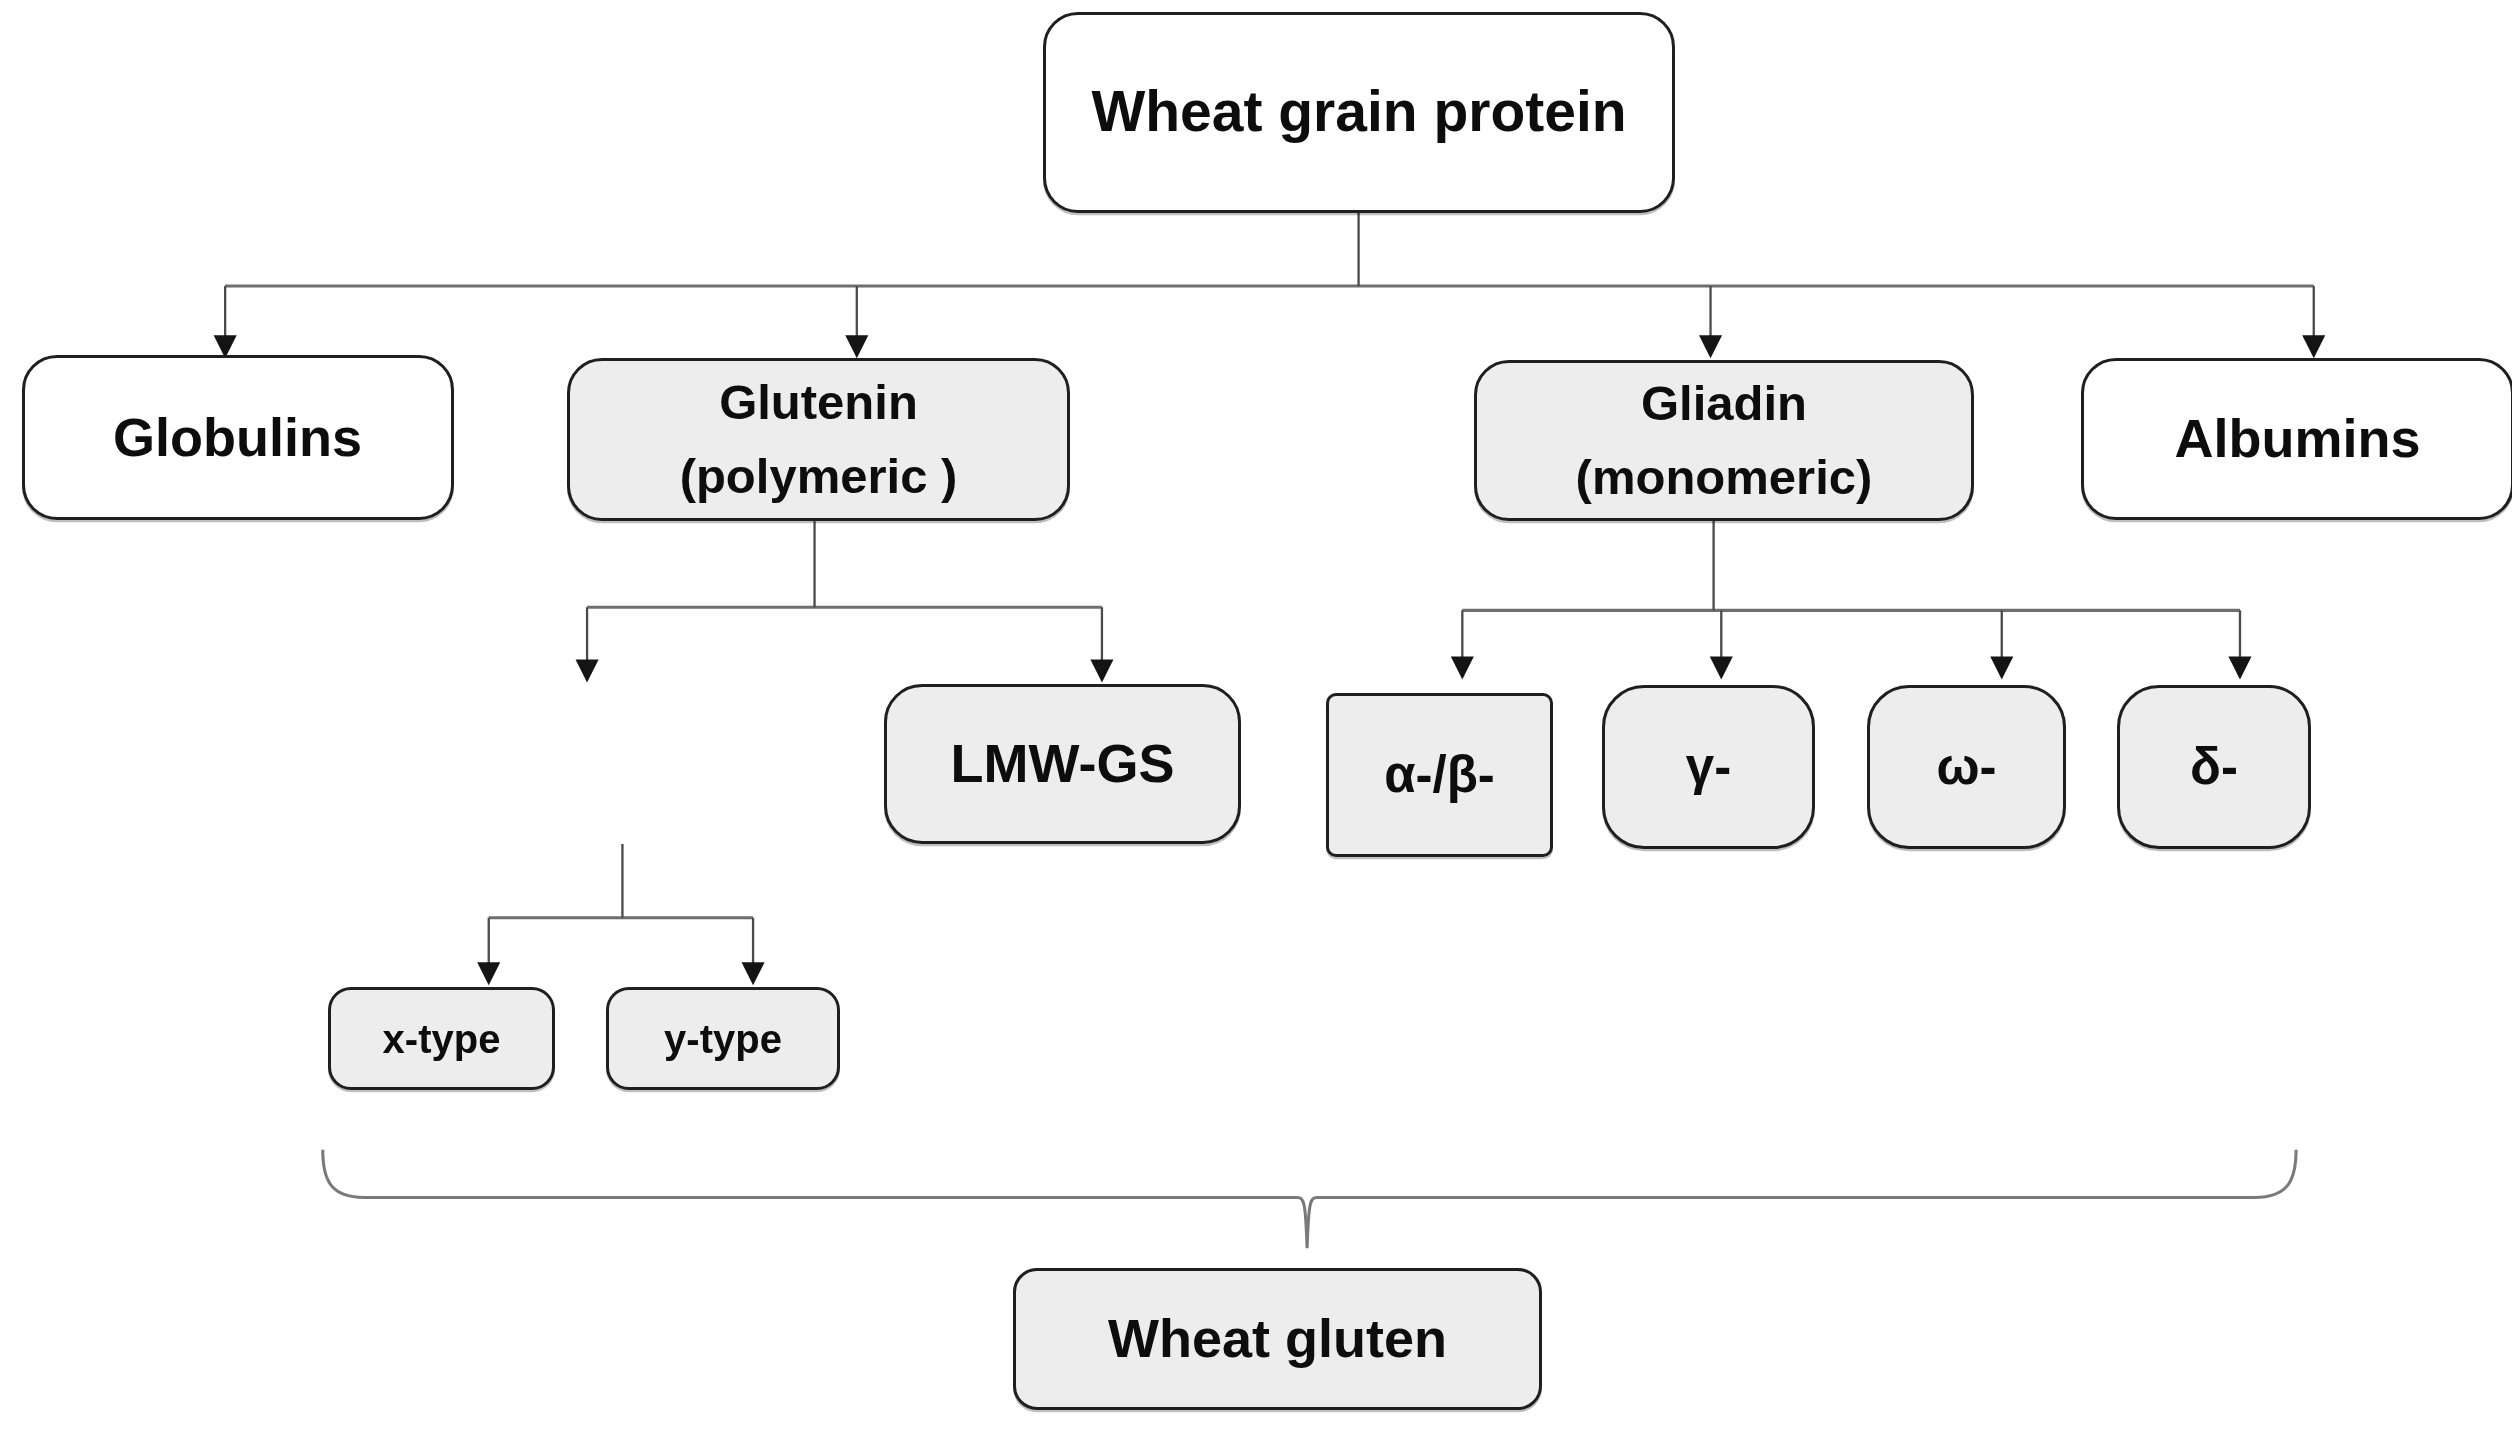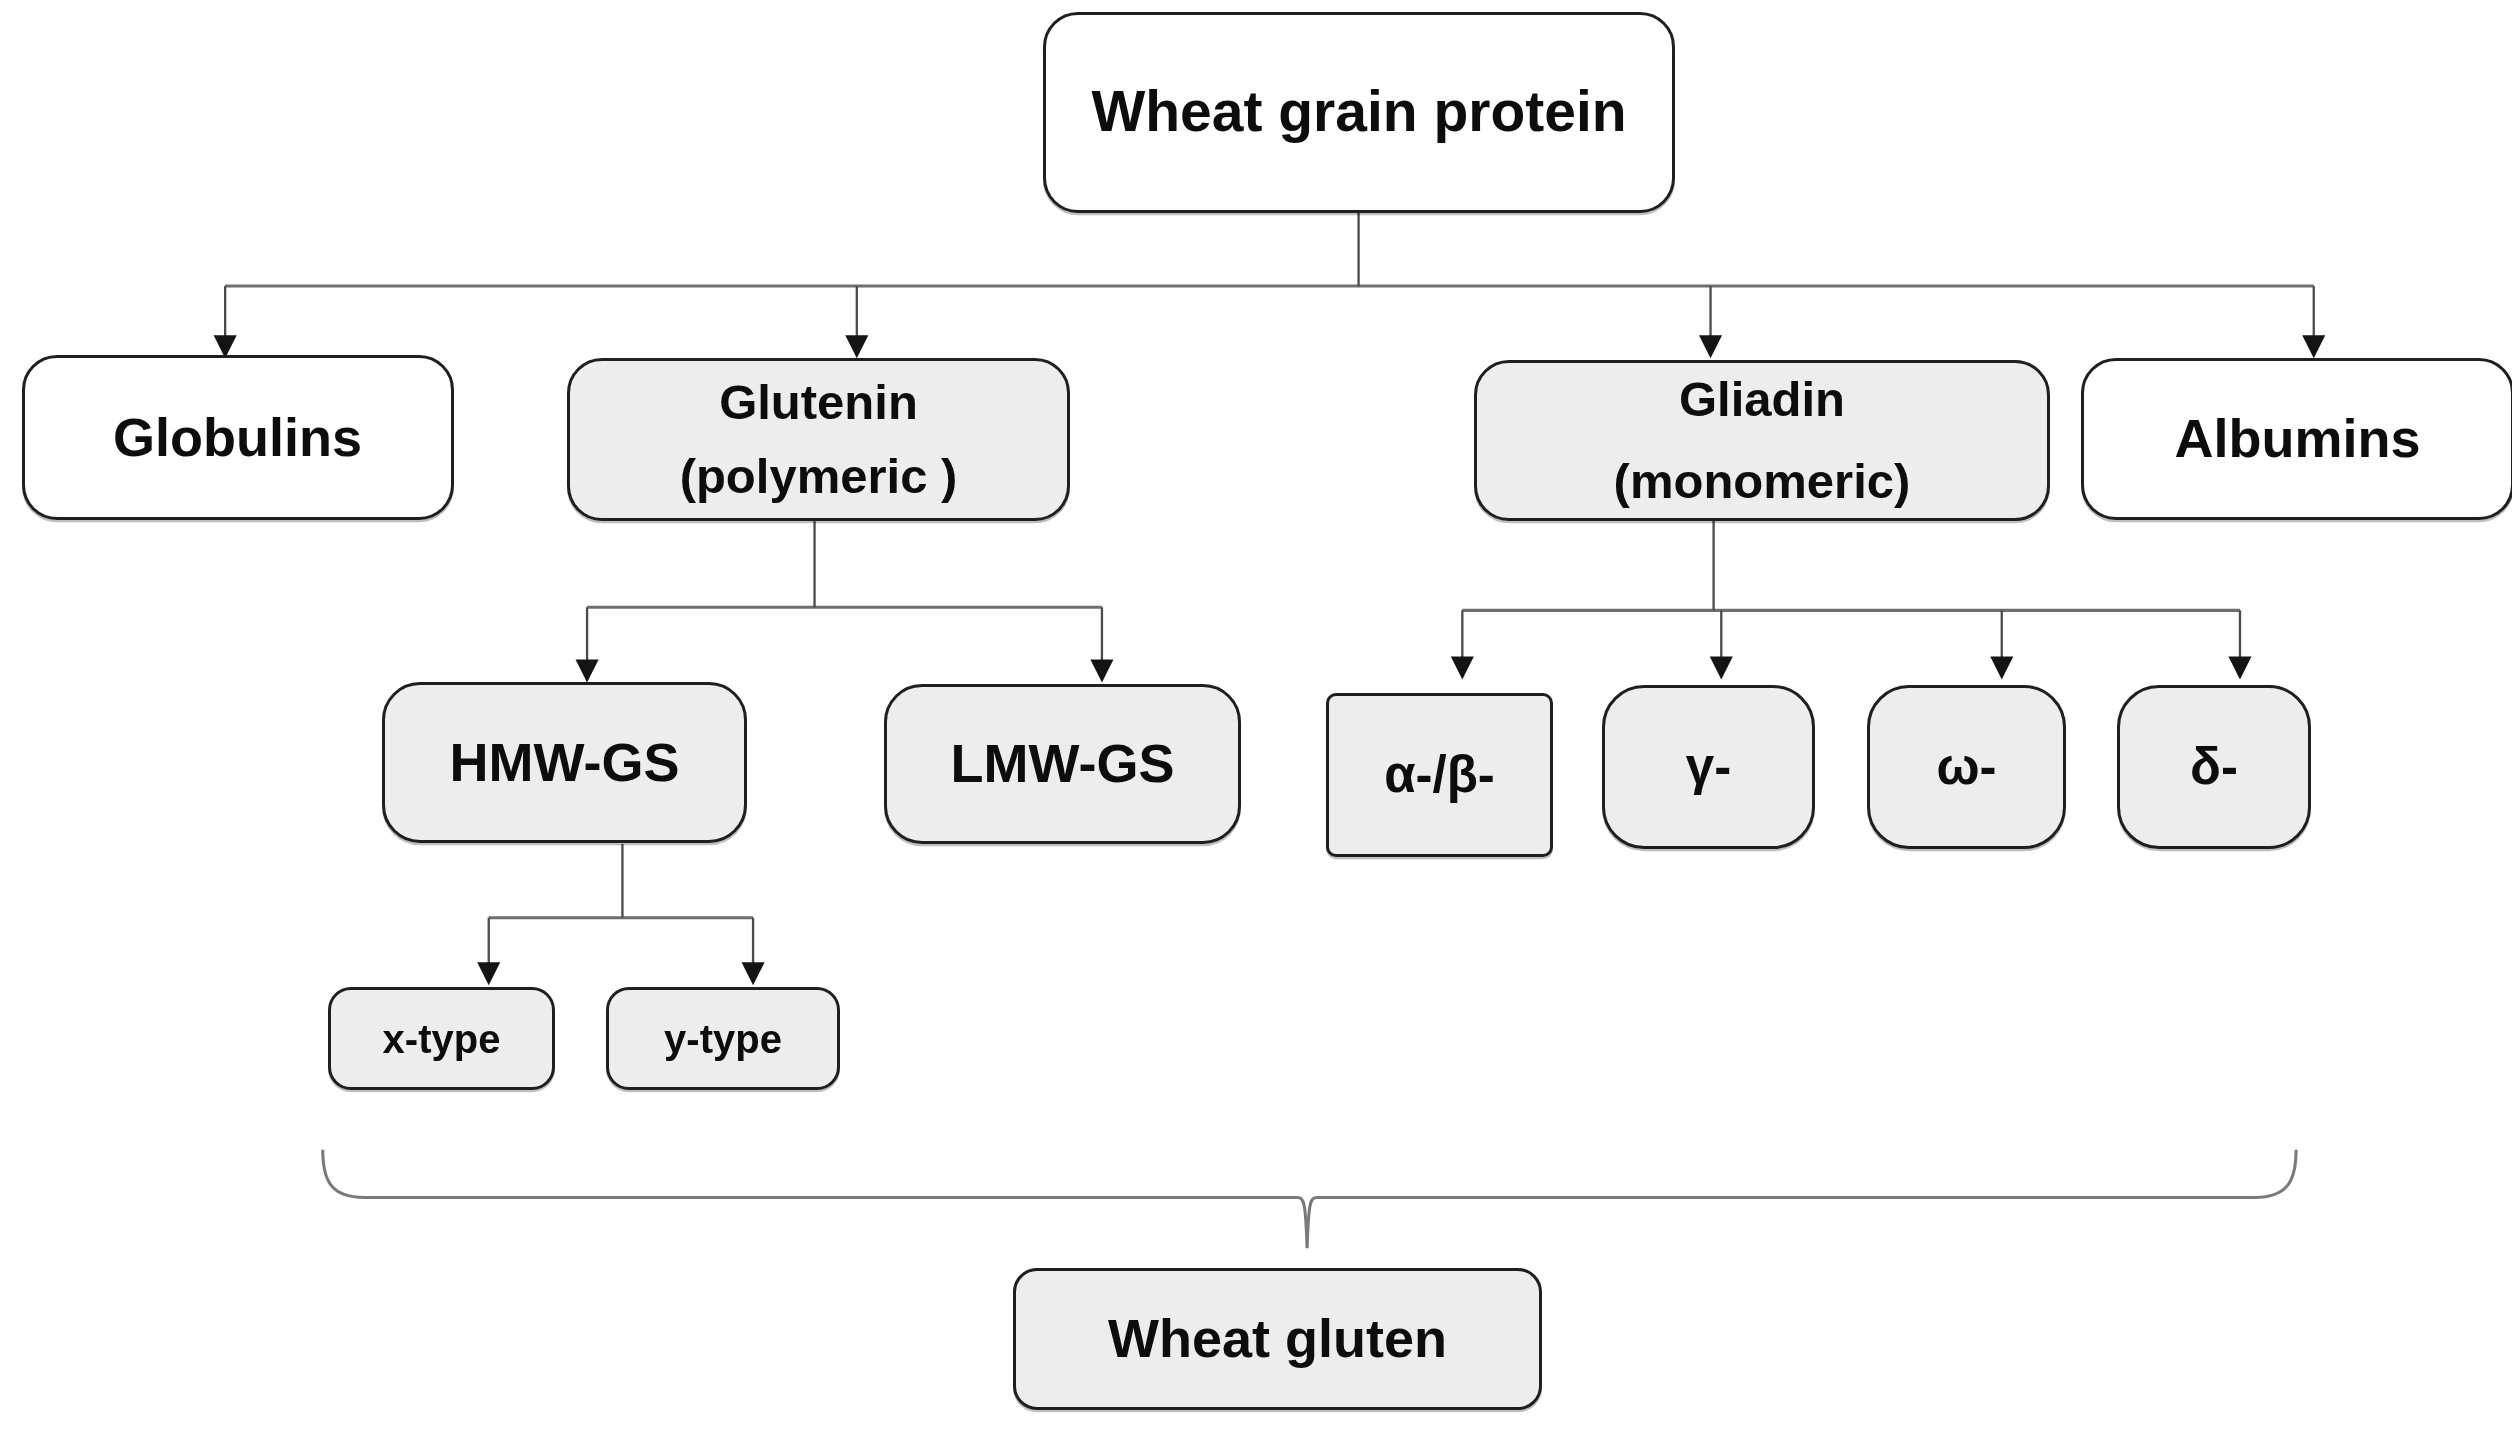--- a/index.html
+++ b/index.html
@@ -39,21 +39,21 @@
   }
   .fill-white { background: #ffffff; }
   .fill-gray  { background: #ededed; }
 
   .node .sublabel { display: block; }
 
   
   #n-root      { left: 1043px; top: 11.5px;   width: 632px; height: 201px; border-radius: 35px; font-size: 57px; }
   #n-globulins { left: 21.5px;   top: 355px;  width: 432px; height: 165px; border-radius: 35px; font-size: 54px; }
   #n-glutenin  { left: 567px;  top: 358px;  width: 503px; height: 163px; border-radius: 35px; font-size: 49px; line-height: 1.5; }
-  #n-gliadin   { left: 1474px; top: 360px;  width: 576px; height: 161px; border-radius: 35px; font-size: 49px; line-height: 1.5; justify-content: space-between; }
+  #n-gliadin   { left: 1474px; top: 360px;  width: 500px; height: 161px; border-radius: 35px; font-size: 49px; line-height: 1.5; }
   #n-albumins  { left: 2065px; top: 358px;  width: 433px; height: 162px; border-radius: 35px; font-size: 54px; margin-left: 16px; }
   #n-hmw       { left: 382px;  top: 682px;  width: 365px; height: 161px; border-radius: 38px; font-size: 54px; }
   #n-lmw       { left: 884px; top: 684px;  width: 357px; height: 160px; border-radius: 38px; font-size: 54px; text-align: center; }
   #n-alphabeta { left: 1326px; top: 655px;  width: 227px; height: 164px; border-radius: 10px; font-size: 51px; margin-top: 38px; }
   #n-gamma     { left: 1602px; top: 685px;  width: 213px; height: 164px; border-radius: 42px; font-size: 51px; }
   #n-omega     { left: 1867px; top: 685px;  width: 199px; height: 164px; border-radius: 42px; font-size: 51px; }
   #n-delta     { left: 2117px; top: 685px;  width: 194px; height: 164px; border-radius: 42px; font-size: 51px; }
   #n-xtype     { left: 328px;  top: 987px; width: 227px; height: 103px; border-radius: 23px; font-size: 40px; border-width: 3.1px; }
   #n-ytype     { left: 606px;  top: 987px; width: 234px; height: 103px; border-radius: 23px; font-size: 40px; border-width: 3.1px; }
   #n-gluten    { left: 1013px; top: 1268px; width: 529px; height: 142px; border-radius: 24px; font-size: 54px; }
@@ -130,23 +130,20 @@
 
   <div class="node fill-gray" id="n-gliadin">
     <span>Gliadin</span>
     <span class="sublabel">(monomeric)</span>
   </div>
 
   <div class="node fill-white" id="n-albumins">
     <span>Albumins</span>
   </div>
 
-  <div class="node fill-gray" id="n-hmw">
-    <span>HMW-GS</span>
-  </div>
 
   <div class="node fill-gray" id="n-lmw">
     <span>LMW-GS</span>
   </div>
 
   <div class="node fill-gray" id="n-alphabeta">
     <span>α-/β-</span>
   </div>
 
   <div class="node fill-gray" id="n-gamma">

